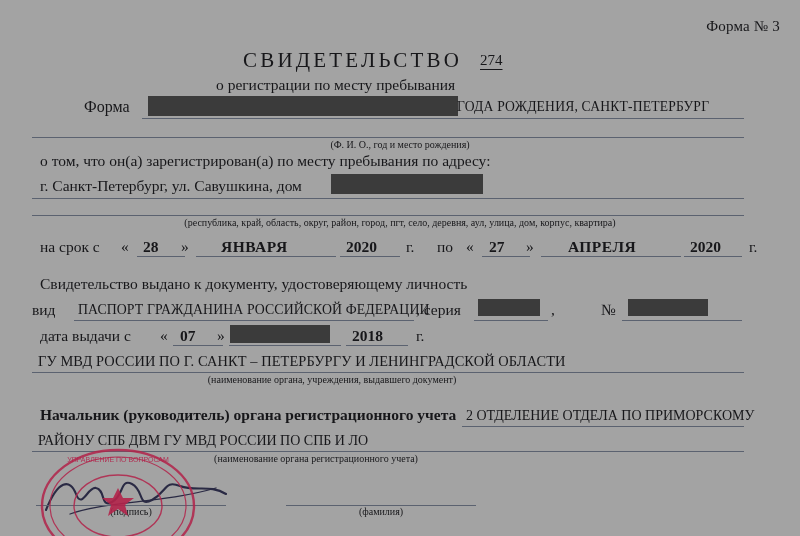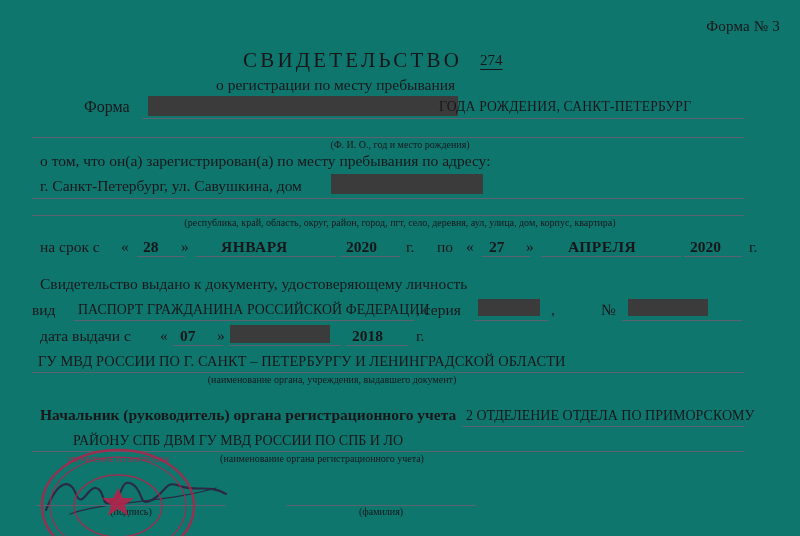--- a/index.html
+++ b/index.html
@@ -11,21 +11,21 @@
     width: 800px;
     height: 536px;
     font-family: "Liberation Serif", serif;
     color: #17171a;
     position: relative;
     overflow: hidden;
   }
   .page {
     position: absolute;
     inset: 0;
-    background: #0f766e;
+    background: #a3a3a3;
   }
   
   .abs { position: absolute; white-space: nowrap; }
   .rule { position: absolute; border-bottom: 1px solid #5b6270; }
   .redact { position: absolute; background: #3b3b3b; }
 
   .form-no {
     top: 18px; right: 20px;
     font-size: 15px;
     letter-spacing: 0.2px;
@@ -44,21 +44,21 @@
     top: 52px; left: 480px;
     font-size: 15px;
     text-decoration: underline;
     text-underline-offset: 4px;
   }
   .lbl-vydano {
     top: 98px; left: 84px;
     font-size: 16px;
   }
   .vydano-tail {
-    top: 99px; left: 439px;
+    top: 99px; left: 457px;
     font-size: 13.6px;
     letter-spacing: 0.2px;
   }
   .caption {
     position: absolute;
     font-size: 10px;
     text-align: center;
     white-space: nowrap;
   }
   .line-text { font-size: 15.5px; }
@@ -136,23 +136,23 @@
   <div class="rule" style="left:346px; top:345px; width:62px;"></div>
   <div class="abs line-text" style="left:416px; top:327px;">г.</div>
 
   <div class="abs" style="left:38px; top:353px; font-size:14.4px; letter-spacing:0.1px;">ГУ  МВД  РОССИИ  ПО  Г. САНКТ – ПЕТЕРБУРГУ  И  ЛЕНИНГРАДСКОЙ ОБЛАСТИ</div>
   <div class="rule" style="left:32px; top:372px; width:712px;"></div>
   <div class="caption" style="left:0; top:374px; width:664px;">(наименование органа, учреждения, выдавшего документ)</div>
 
   <div class="abs line-text" style="left:40px; top:406px;font-weight:bold;">Начальник (руководитель) органа регистрационного учета</div>
   <div class="abs" style="left:466px; top:408px; font-size:14px;">2 ОТДЕЛЕНИЕ ОТДЕЛА  ПО ПРИМОРСКОМУ</div>
   <div class="rule" style="left:462px; top:426px; width:282px;"></div>
-  <div class="abs" style="left:38px; top:433px; font-size:14px;margin-left:35px;">РАЙОНУ СПБ ДВМ  ГУ  МВД  РОССИИ  ПО СПБ  И  ЛО</div>
+  <div class="abs" style="left:38px; top:433px; font-size:14px;">РАЙОНУ СПБ ДВМ  ГУ  МВД  РОССИИ  ПО СПБ  И  ЛО</div>
   <div class="rule" style="left:32px; top:451px; width:712px;"></div>
-  <div class="caption" style="left:0; top:453px; width:632px;margin-left:6px;">(наименование органа регистрационного учета)</div>
+  <div class="caption" style="left:0; top:453px; width:632px;">(наименование органа регистрационного учета)</div>
 
   <svg class="abs" style="left:40px; top:470px;" width="220" height="50" viewBox="0 0 220 50">
     <path d="M6 40 C 18 10, 30 8, 36 24 C 42 40, 48 16, 56 18 C 66 20, 60 38, 72 32 C 84 26, 80 8, 92 14 C 104 20, 98 38, 112 30 C 128 21, 124 10, 140 16 C 156 22, 170 14, 186 24" fill="none" stroke="#2a2a44" stroke-width="2.1" stroke-linecap="round"></path>
     <path d="M30 44 C 70 30, 120 34, 176 18" fill="none" stroke="#2a2a44" stroke-width="1.3" stroke-linecap="round"></path>
   </svg>
   <div class="rule" style="left:36px; top:505px; width:190px;"></div>
   <div class="caption" style="left:36px; top:506px; width:190px;">(подпись)</div>
 
   <div class="rule" style="left:286px; top:505px; width:190px;"></div>
   <div class="caption" style="left:286px; top:506px; width:190px;">(фамилия)</div>

